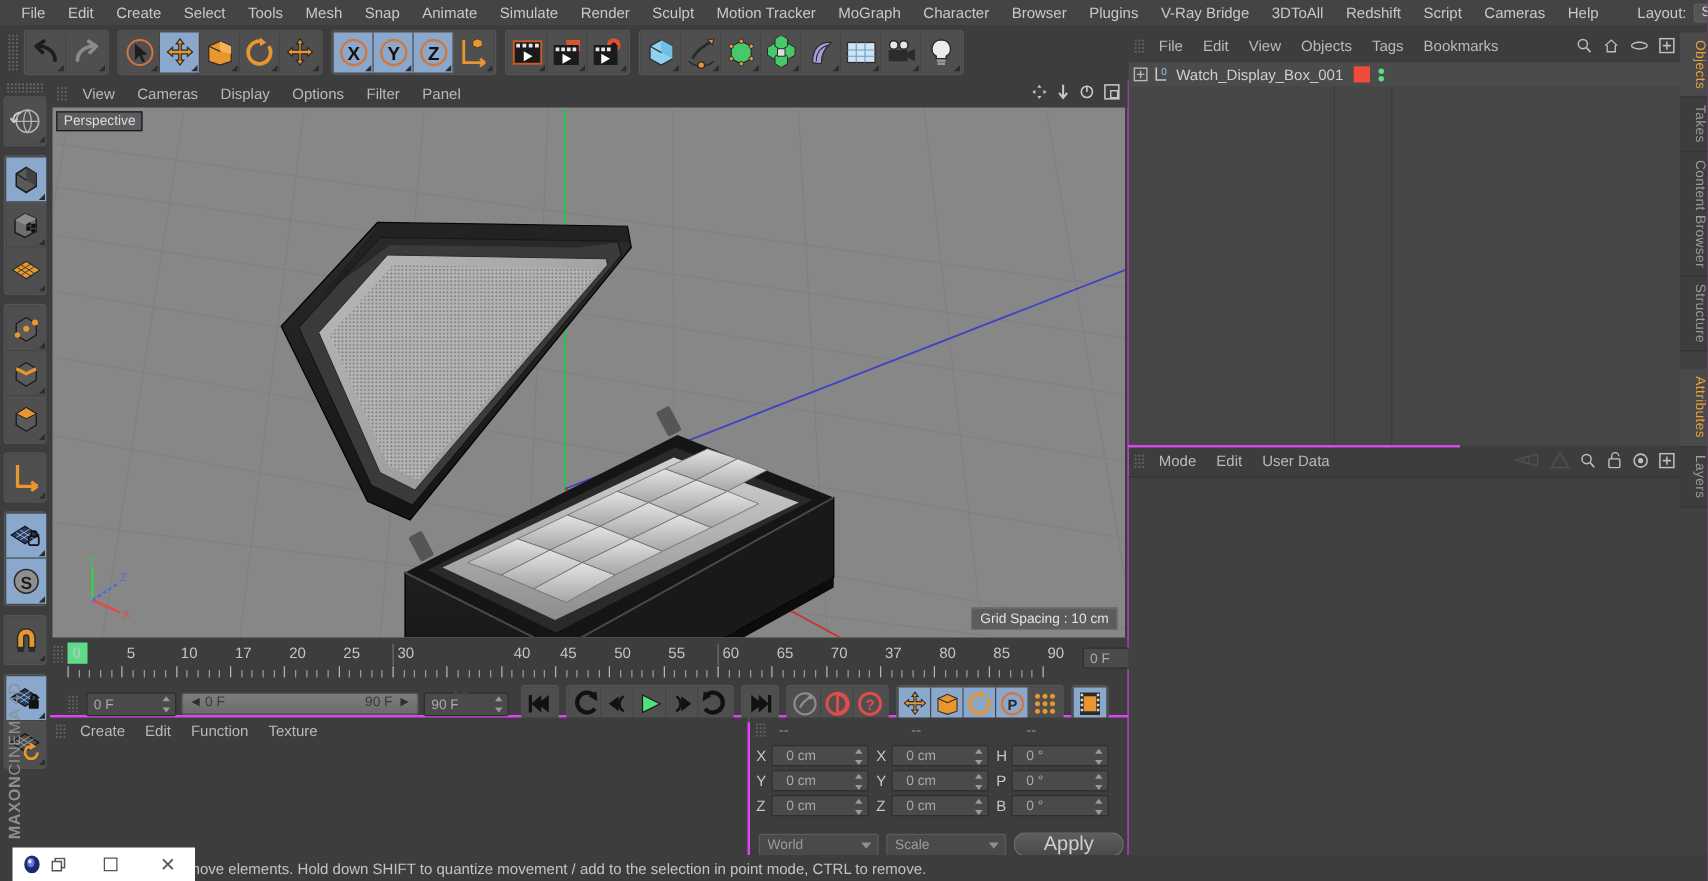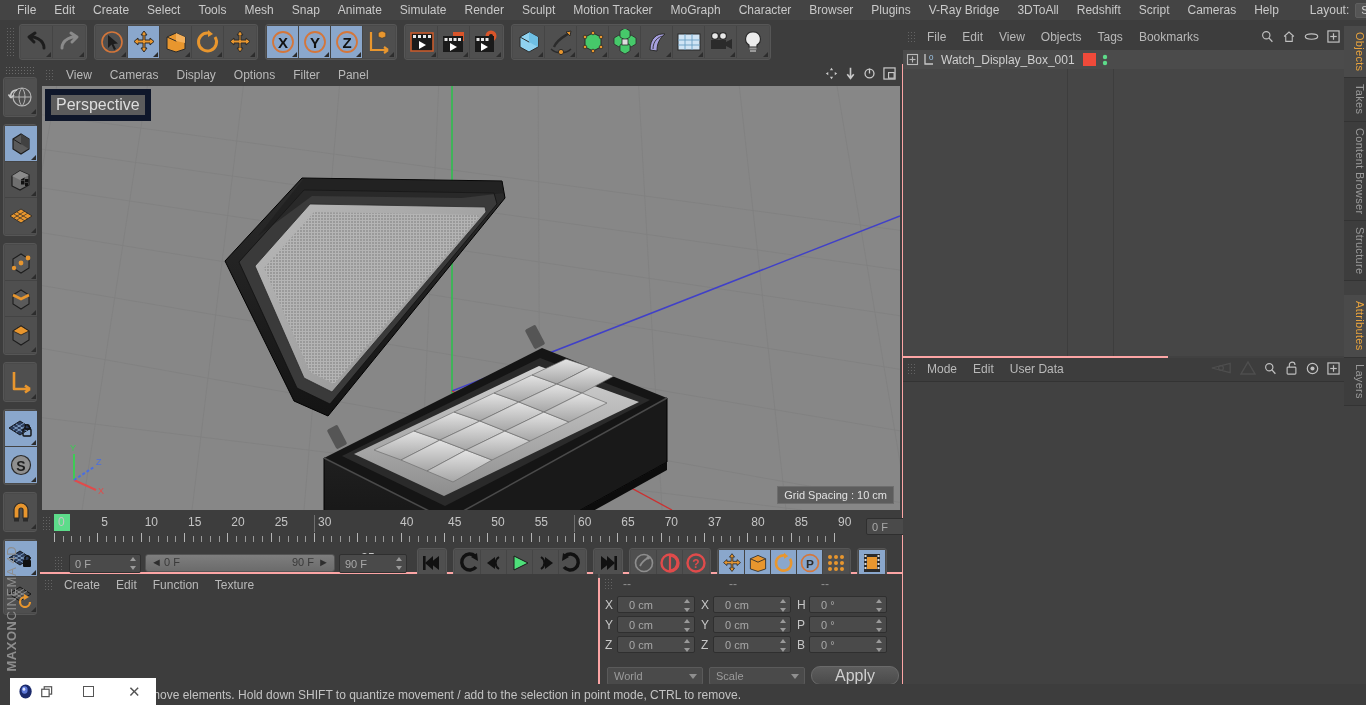--- a/index.html
+++ b/index.html
@@ -4,21 +4,21 @@
 <style>
   * { box-sizing: border-box; margin:0; padding:0; }
   html,body {
     width:1366px; height:705px; overflow:hidden;
     background:#414141;
     font-family:"Liberation Sans", sans-serif;
     font-size:12px;
     color:#c8c8c8;
     -webkit-font-smoothing:antialiased;
   }
-  .app { position:relative; width:1168px; height:705px; background:#fca5a5; }
+  .app { position:relative; width:1168px; height:705px; background:#d946ef; }
 
   
   .menubar {
     position:absolute; left:0; top:0; width:1366px; height:20px;
     background:#444; display:flex; align-items:center; padding-left:8px;
   }
   .menubar .mi { padding:0 9px; font-size:12px; color:#c9c9c9; line-height:20px; white-space:nowrap; }
   .layout-label { margin-left:22px; color:#c9c9c9; font-size:12px; }
   .layout-select {
     margin-left:6px; width:140px; height:15px; background:#555;
@@ -65,21 +65,21 @@
   .maxon .m2 { font-weight:normal; }
 
   
   .vp-wrap { position:absolute; left:40px; top:64px; width:862px; height:448px; background:#3d3d3d; }
   .vp-menu { height:22px; display:flex; align-items:center; padding-left:5px; background:#3d3d3d; position:relative; }
   .vp-menu .mi { padding:0 9px; font-size:12px; color:#b9b9b9; }
   .vp-icons { position:absolute; right:6px; top:3px; display:flex; gap:7px; align-items:center; }
   .viewport { position:absolute; left:2px; top:22px; width:858px; height:424px;
     background:#878787; overflow:hidden; }
   .persp-label { position:absolute; left:3px; top:3px; background:#5c5c5c; color:#ddd;
-    font-size:16px; padding:1px 5px; border:6px solid #0f172a; z-index:6; }
+    font-size:11px; padding:1px 5px; border:1px solid #0f172a; z-index:6; }
   .grid-label { position:absolute; right:6px; bottom:6px; background:#5c5c5c; color:#e2e2e2;
     font-size:11px; padding:2px 6px; border:1px solid #6d6d6d; z-index:6; }
   .axis-gizmo { position:absolute; left:18px; bottom:14px; width:56px; height:56px; z-index:6; }
 
   
   .timeline { position:absolute; left:40px; top:512px; width:862px; height:60px; background:#3d3d3d; }
   .tl-ruler { position:absolute; left:14px; top:2px; width:790px; height:32px; }
   .tl-green { position:absolute; left:0; top:0; width:16px; height:17px; background:#5ddc8a; }
   .tl-num { position:absolute; top:1px; font-size:12px; color:#c5c5c5; }
   .tl-tick { position:absolute; top:22px; width:1px; height:6px; background:#9a9a9a; }
@@ -709,26 +709,26 @@
   </div>
 
   <div class="timeline">
     <div class="grip" style="position:absolute;left:2px;top:4px;height:14px;"></div>
     <div class="tl-ruler">
       <div class="tl-green"></div>
       <div id="tl-numbers">
           <div class="tl-num" style="left: 4px;">0</div>
           <div class="tl-num" style="left: 47.3333px;">5</div>
           <div class="tl-num" style="left: 90.6667px;">10</div>
-          <div class="tl-num" style="left: 134px;">15</div>
+          <div class="tl-num" style="left: 134px;">17</div>
           <div class="tl-num" style="left: 177.333px;">20</div>
           <div class="tl-num" style="left: 220.667px;">25</div>
           <div class="tl-num" style="left: 264px;">30</div>
           <div class="tl-num" style="left: 307.333px; margin-top: 36px;">35</div>
-          <div class="tl-num" style="left: 346px;">40</div>
+          <div class="tl-num" style="left: 357px;">40</div>
           <div class="tl-num" style="left: 394px;">45</div>
           <div class="tl-num" style="left: 437.333px;">50</div>
           <div class="tl-num" style="left: 480.667px;">55</div>
           <div class="tl-num" style="left: 524px;">60</div>
           <div class="tl-num" style="left: 567.333px;">65</div>
           <div class="tl-num" style="left: 610.667px;">70</div>
           <div class="tl-num" style="left: 654px;">37</div>
           <div class="tl-num" style="left: 697.333px;">80</div>
           <div class="tl-num" style="left: 740.667px;">85</div>
           <div class="tl-num" style="left: 784px;">90</div>

